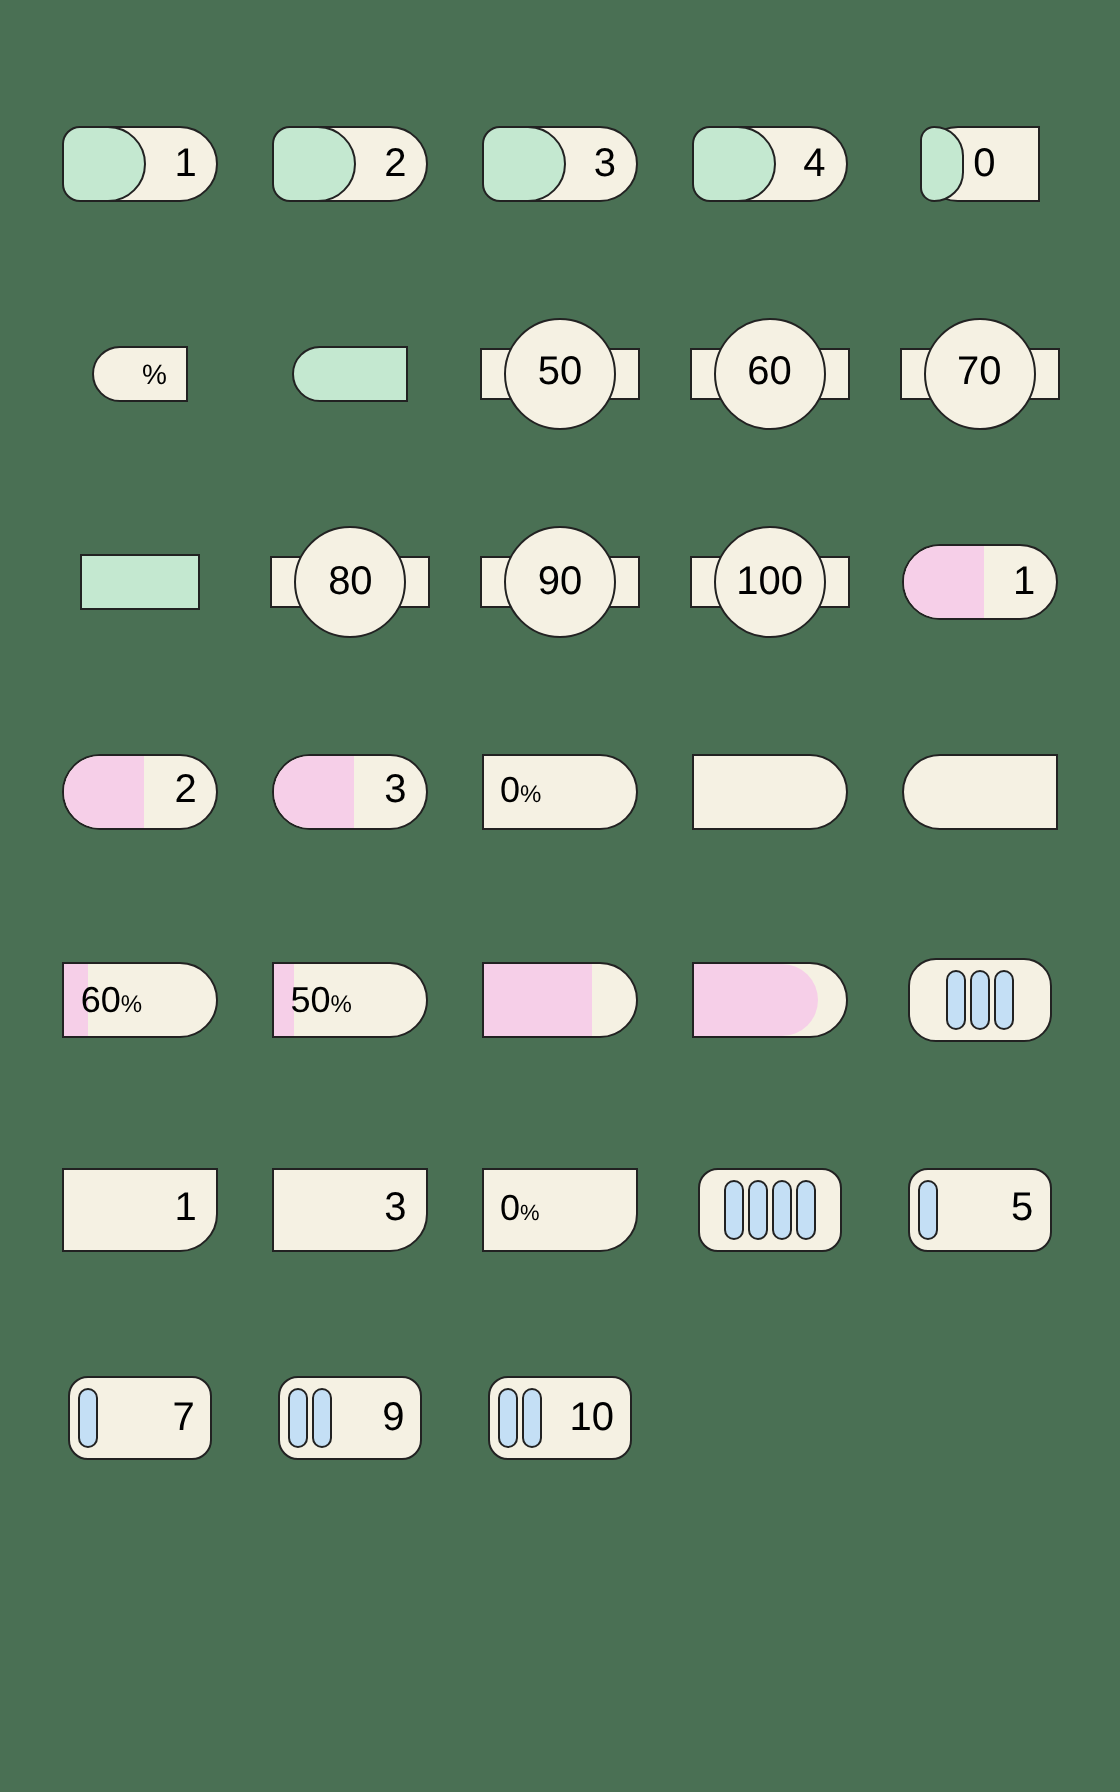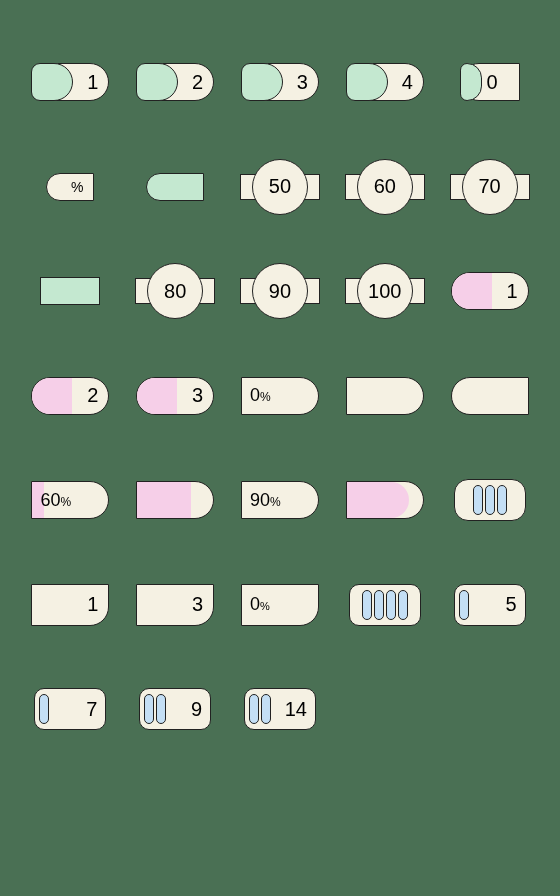--- a/index.html
+++ b/index.html
@@ -287,31 +287,32 @@
       <div class="pill r-left"></div>
     </div>
 
   <div class="cell">
       <div class="pill pct-box">
     <div class="fill" style="width:12px;"></div>
     <span class="txt"><span>60</span><span class="sm">%</span></span>
   </div>
     </div>
   <div class="cell">
+      <div class="pill pct-box">
+    <div class="fill" style="width:10px;"></div>
+    <span class="txt"><span>50</span><span class="sm">%</span></span>
+  </div>
+    </div>
+  <div class="cell">
       <div class="pill r-right">
     <div style="position:absolute;left:0;top:0;width:54px;height:100%;background:#f6cfe8;"></div>
   </div>
     </div>
 
   <div class="cell">
-      <div class="pill pct-box">
-    <span class="txt"><span>90</span><span class="sm">%</span></span>
-  </div>
-    </div>
-  <div class="cell">
       <div class="pill r-right">
     <div style="position:absolute;left:0;top:0;width:62px;height:100%;background:#f6cfe8;border-radius:0 19px 19px 0;"></div>
   </div>
     </div>
   <div class="cell">
       <div class="box caps-box" style="justify-content:center;border-radius:14px;width:72px;">
     <div class="cap"></div>
     <div class="cap"></div>
     <div class="cap"></div>
   </div>
@@ -357,19 +358,19 @@
       <div class="box caps-box r-bl" style="width:72px;">
     <div class="cap"></div>
     <div class="cap"></div>
     <span class="num">9</span>
   </div>
     </div>
   <div class="cell">
       <div class="box caps-box r-bl" style="width:72px;">
     <div class="cap"></div>
     <div class="cap"></div>
-    <span class="num">14</span>
+    <span class="num">10</span>
   </div>
     </div>
   <div class="cell"></div>
   <div class="cell"></div>
 
 </div>
 
 </body></html>

